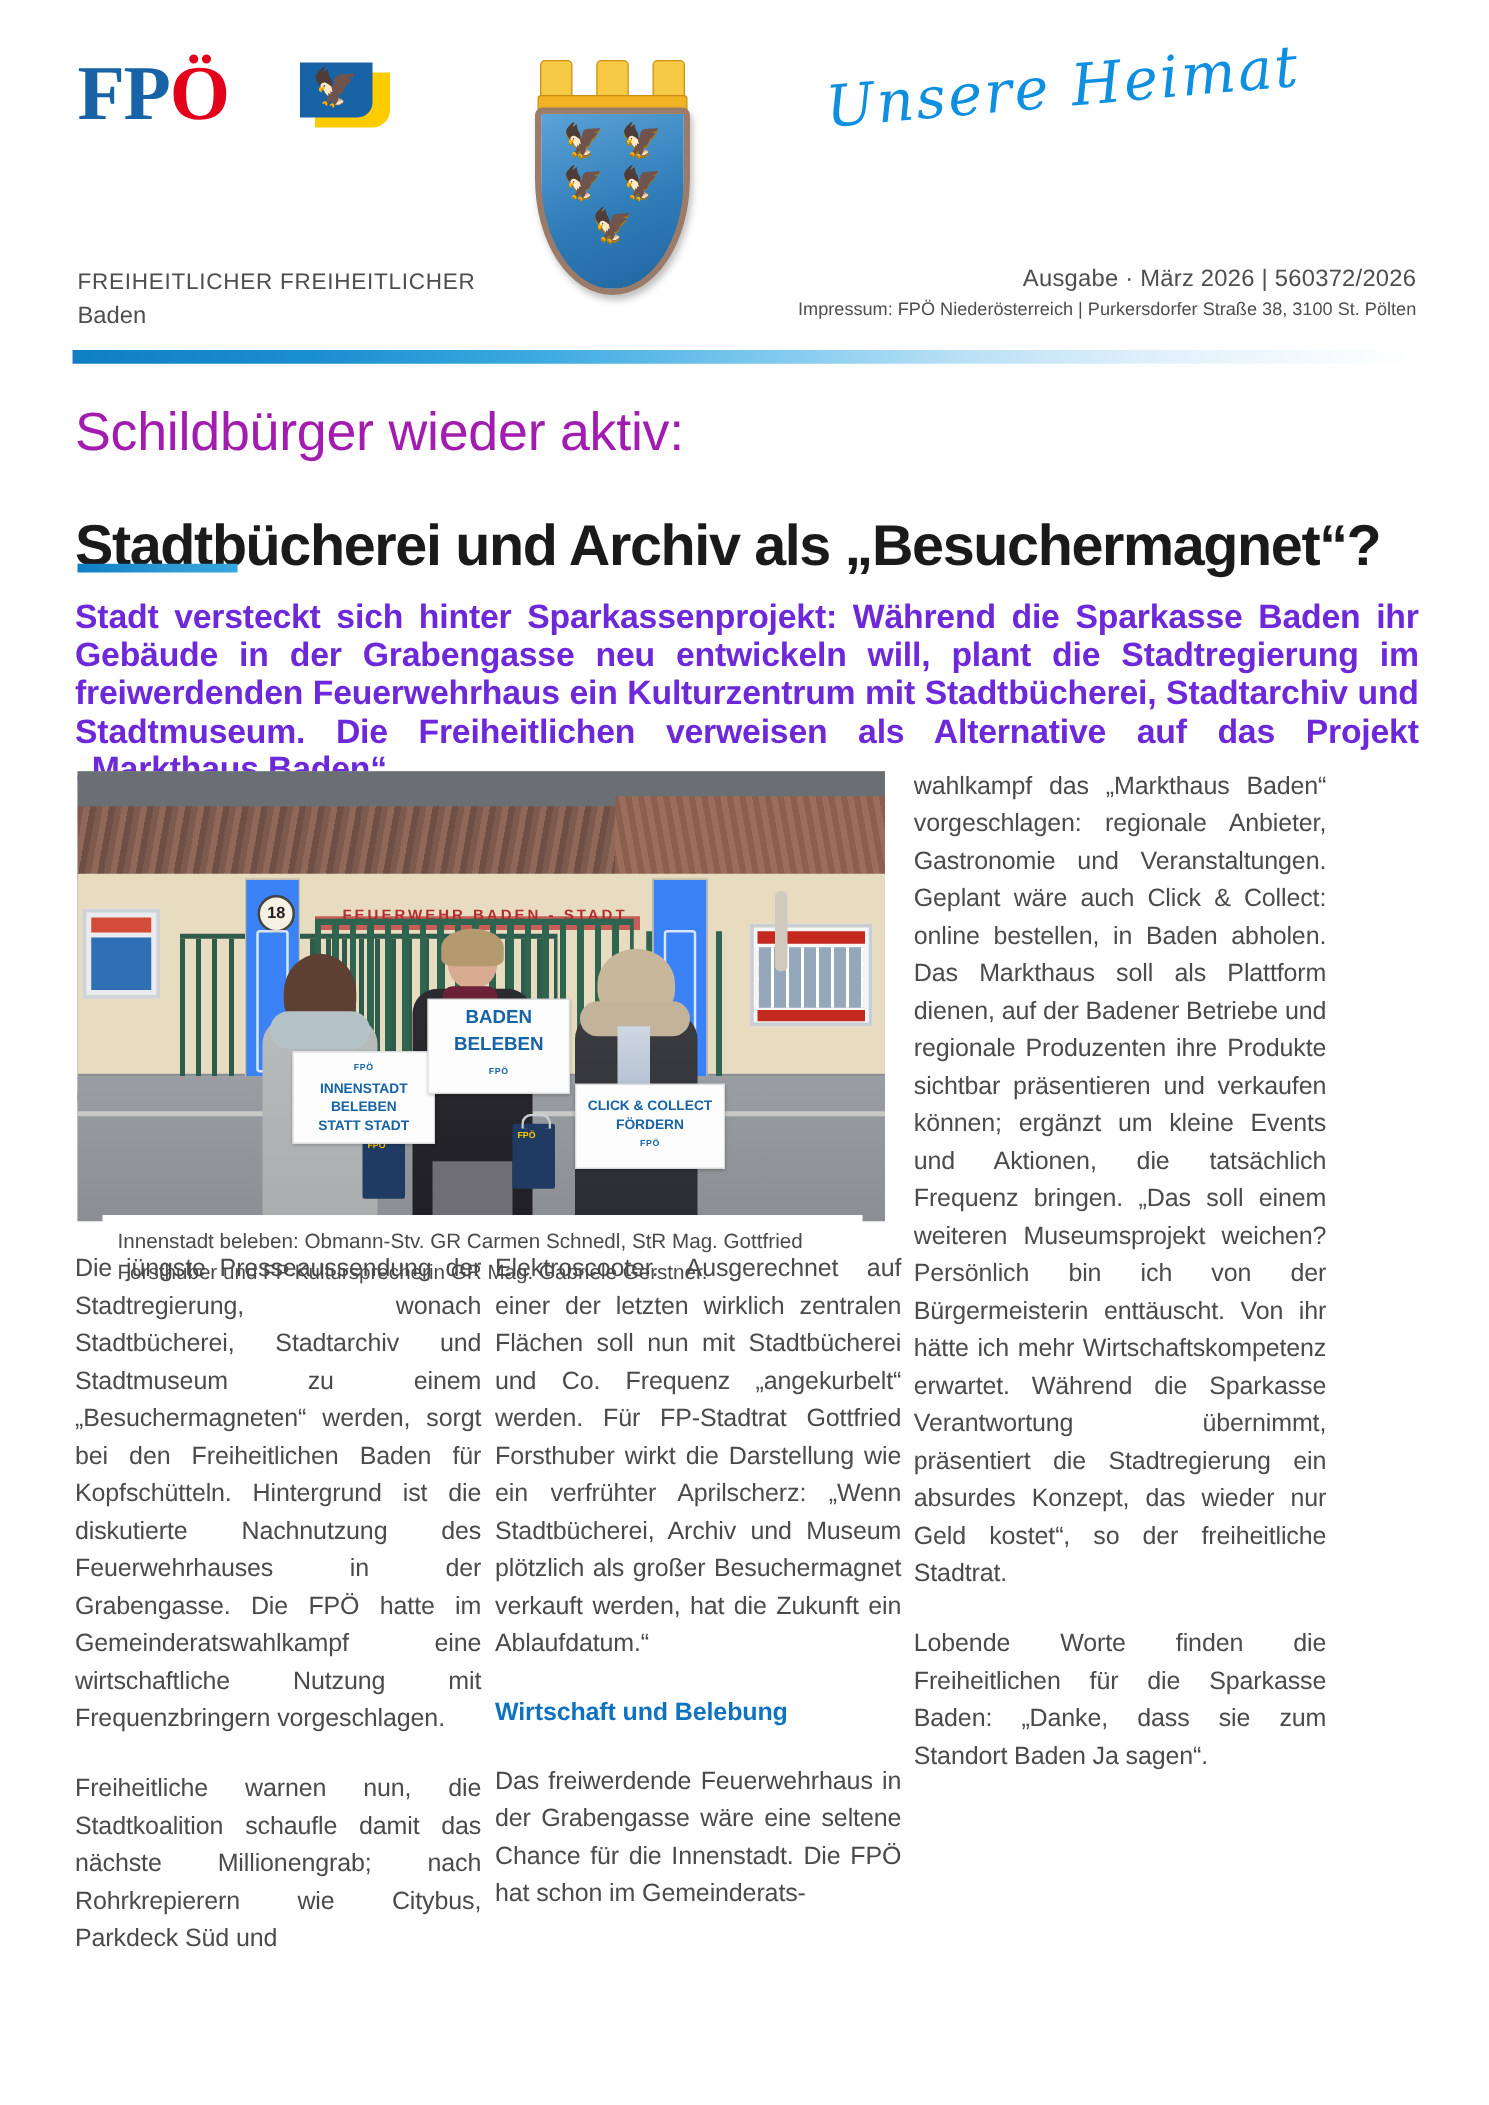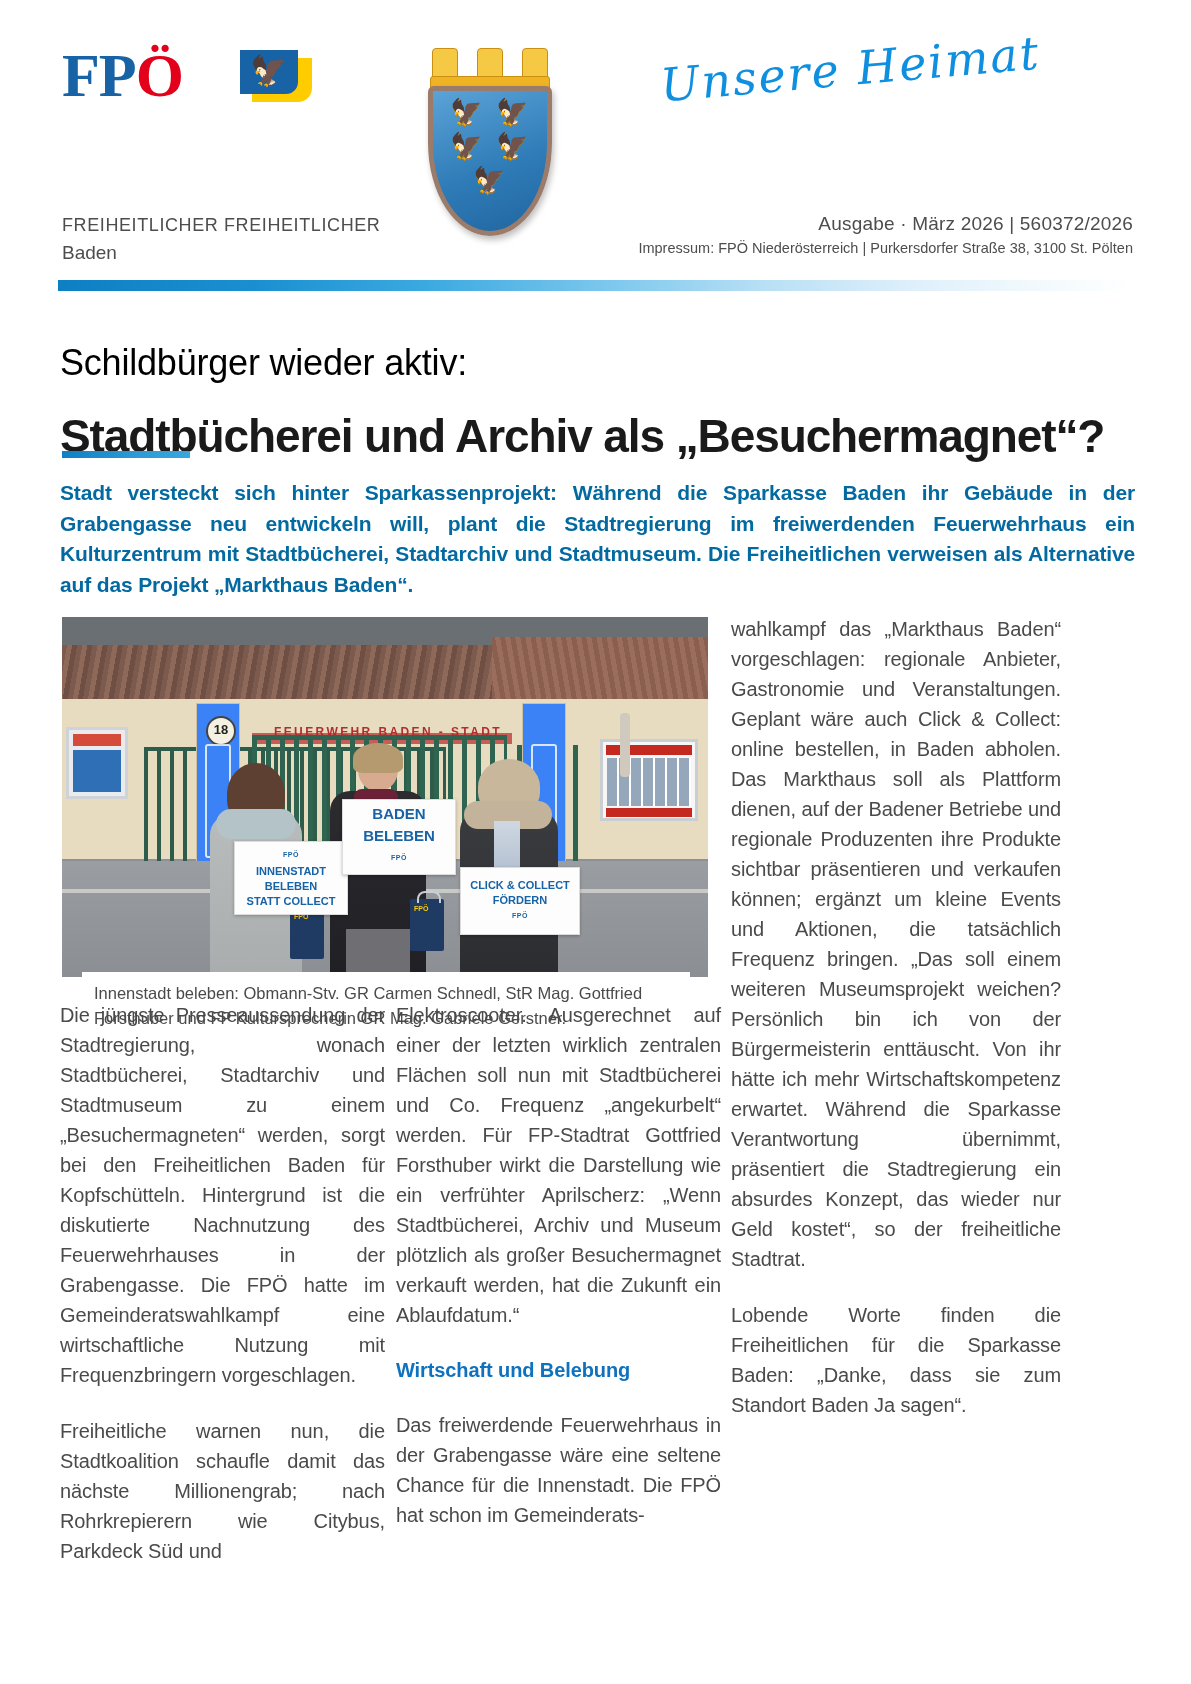--- a/index.html
+++ b/index.html
@@ -97,36 +97,36 @@
   .issue{position:absolute;right:58px;top:213px;text-align:right;font-size:19px;color:#4d4d4d;letter-spacing:.2px;}
   .imprint{position:absolute;right:58px;top:240px;text-align:right;font-size:14.5px;color:#4d4d4d;}
 
   .rule{
     position:absolute;left:58px;top:280px;width:1075px;height:11px;
     background:linear-gradient(90deg,#0f7fc4 0%,#1a8fd0 18%,#3aa9e0 34%,#7fc9ee 52%,#b9e0f5 66%,#dff0fb 80%,#f3fafd 92%,#ffffff 100%);
   }
 
   
   .kicker{
-    position:absolute;left:60px;top:342px;
-    font-size:36px;color:#000000;font-weight:normal;letter-spacing:-.2px;
+    position:absolute;left:60px;top:322px;
+    font-size:43px;color:#a21caf;font-weight:normal;letter-spacing:-.2px;
   }
   .headline{
     position:absolute;left:60px;top:378px;width:1078px;
     font-size:46px;font-weight:bold;color:#1a1a1a;letter-spacing:-1.1px;
     font-family:"Liberation Sans", sans-serif;
     white-space:nowrap;
   }
   .accent-bar{
     position:absolute;left:62px;top:451px;width:128px;height:7px;
     background:linear-gradient(90deg,#0f7fc4 0%,#2f9ad5 60%,#36a8e0 100%);
   }
   .lead{
     position:absolute;left:60px;top:478px;width:1075px;
-    font-size:21px;line-height:30.5px;font-weight:bold;color:#0369a1;
+    font-size:27px;line-height:30.5px;font-weight:bold;color:#6d28d9;
     text-align:justify;
     letter-spacing:-.15px;
   }
 
   
   .photo-wrap{
     position:absolute;left:62px;top:617px;width:646px;height:360px;
     overflow:hidden;background:#8d9197;
   }
   .photo{position:absolute;inset:0;}
@@ -335,21 +335,21 @@
         </div>
       <div class="bag bag2">
           <span class="hdl"></span>
           <span class="lg">FPÖ</span>
         </div>
 
       <div class="sign sign-a">
         <span class="mini-fpo">FPÖ</span>
         <span>INNENSTADT</span>
         <span>BELEBEN</span>
-        <span>STATT COLLECT</span>
+        <span>STATT STADT</span>
       </div>
       <div class="sign sign-b">
         <span>BADEN</span>
         <span>BELEBEN</span>
         <span class="mini-fpo">FPÖ</span>
       </div>
       <div class="sign sign-c">
         <span>CLICK &amp; COLLECT</span>
         <span>FÖRDERN</span>
         <span class="mini-fpo">FPÖ</span>

